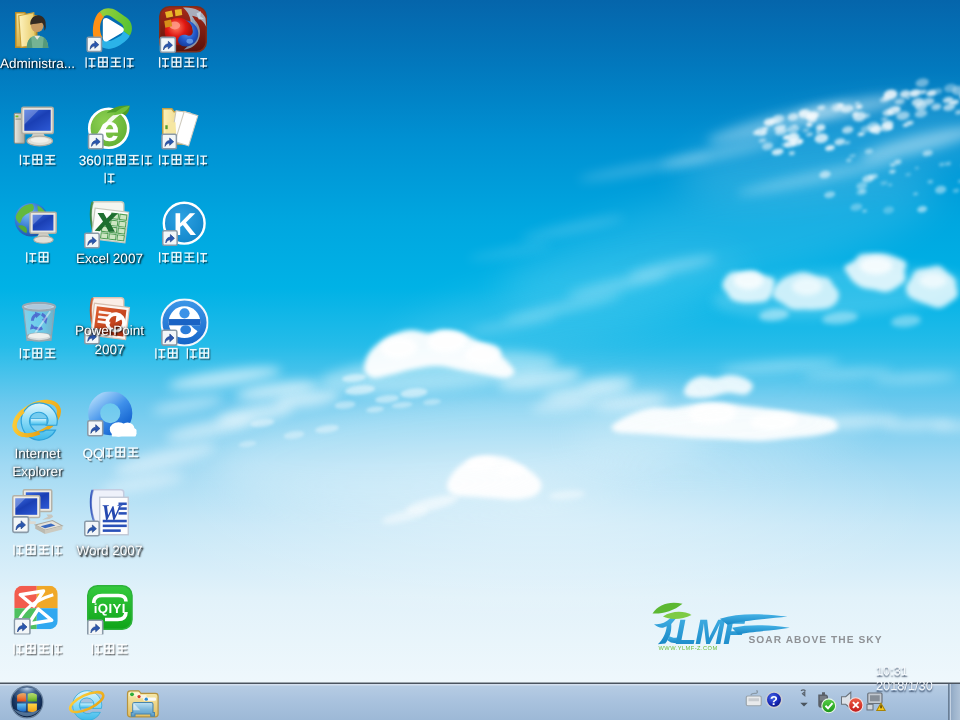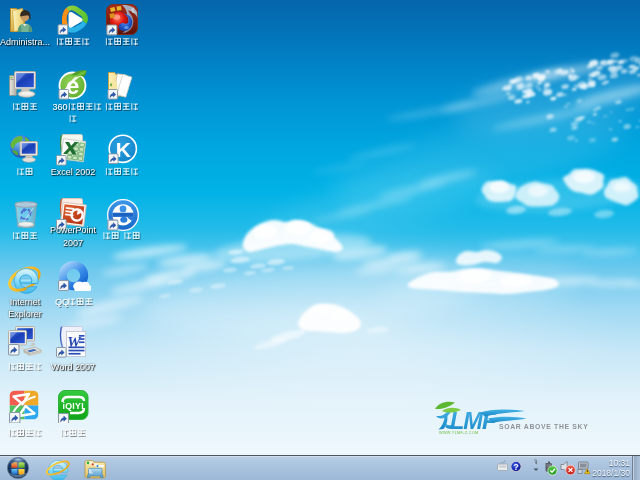--- a/index.html
+++ b/index.html
@@ -865,22 +865,22 @@
           <line x1="72.8" y1="429.3" x2="72.8" y2="435.5"></line>
           <line x1="78.1" y1="429.7" x2="84.7" y2="429.7"></line>
           <line x1="78.5" y1="432.4" x2="84.3" y2="432.4"></line>
           <line x1="77.9" y1="435.3" x2="84.9" y2="435.3"></line>
           <line x1="81.3" y1="429.7" x2="81.3" y2="435.3"></line>
         </g>
       </g>
 </svg>
 <div class="tx" style="left:-7.0px;top:36px;width:64px;">Administra...</div>
     <div class="tx" style="left:-7.0px;top:101.5px;width:64px;"></div>
-    <div class="tx" style="left:41.0px;top:166px;width:64px;">Excel 2002</div>
-    <div class="tx" style="left:41.0px;top:224px;width:64px;">PowerPoint<br>2007</div>
+    <div class="tx" style="left:41.0px;top:166px;width:64px;">Excel 2007</div>
+    <div class="tx" style="left:41.0px;top:214px;width:64px;">PowerPoint<br>2007</div>
     <div class="tx" style="left:-7.0px;top:295.5px;width:64px;line-height:12.5px;">Internet<br>Explorer</div>
     <div class="tx" style="left:41.0px;top:360.5px;width:64px;text-align:center;">Word 2007</div>
     <svg width="200" height="50" style="left:432px;top:399px" viewBox="0 0 200 50">
 <defs>
         <linearGradient id="ylg" x1="0" y1="0" x2="0" y2="1">
 <stop offset="0" stop-color="#45b2e6"></stop>
           <stop offset="1" stop-color="#1787c6"></stop>
         </linearGradient>
       </defs>
 <g fill="url(#ylg)">
@@ -998,16 +998,16 @@
 <path d="M58.3 15.5 L60 17.2 L63 13.8" stroke="#ffffff" stroke-width="1.3" fill="none"></path>
 <path d="M69 9.5 L71.8 9.5 L75.2 6.5 L75.2 17.5 L71.8 14.5 L69 14.5 Z" fill="#dde2e8" stroke="#6a727a" stroke-width="0.7"></path>
 <circle cx="78.5" cy="15" r="4.8" fill="url(#redc)" stroke="#f4e0e0" stroke-width="0.7"></circle>
 <path d="M76.6 13.1 L80.4 16.9 M80.4 13.1 L76.6 16.9" stroke="#ffffff" stroke-width="1.3"></path>
 <rect x="86.5" y="7" width="9.5" height="7" rx="0.8" fill="#c2c8d0" stroke="#6a727c" stroke-width="0.8"></rect>
 <rect x="88" y="8.5" width="6.5" height="4" fill="#868e98"></rect>
 <rect x="86" y="14.5" width="4" height="3.8" fill="#d0d6dc" stroke="#6a727c" stroke-width="0.7"></rect>
 <path d="M92.5 18.6 L95.3 13.8 L98.1 18.6 Z" fill="#f8c818" stroke="#a88408" stroke-width="0.7"></path>
 <rect x="94.9" y="15.2" width="0.9" height="2" fill="#403000"></rect>
 </svg>
-    <div style="position:absolute;left:584px;top:458px;width:46px;height:22px;
-color:#f4f8fc;font-size:8.5px;text-align:right;line-height:10px;text-shadow:0 1px 1px rgba(20,40,70,.7);">10:31<br>2018/1/30</div>
+    <div style="position:absolute;left:584px;top:442px;width:46px;height:22px;
+color:#f4f8fc;font-size:8.5px;text-align:left;line-height:10px;text-shadow:0 1px 1px rgba(20,40,70,.7);">10:31<br>2018/1/30</div>
     <div style="position:absolute;left:632px;top:456px;width:8px;height:24px;
 background:linear-gradient(90deg,#8ba3c0,#9db4cd 40%,#b2c5da);border-left:1px solid #6a7f96;box-shadow:inset 1px 0 0 #c4d2e2;"></div>
   </div>
 </body></html>

